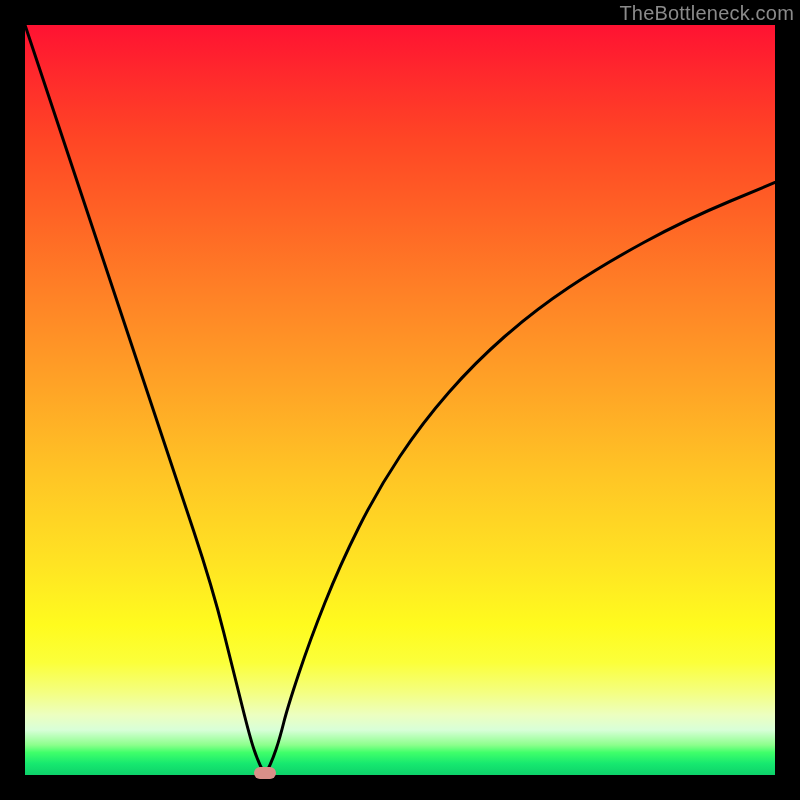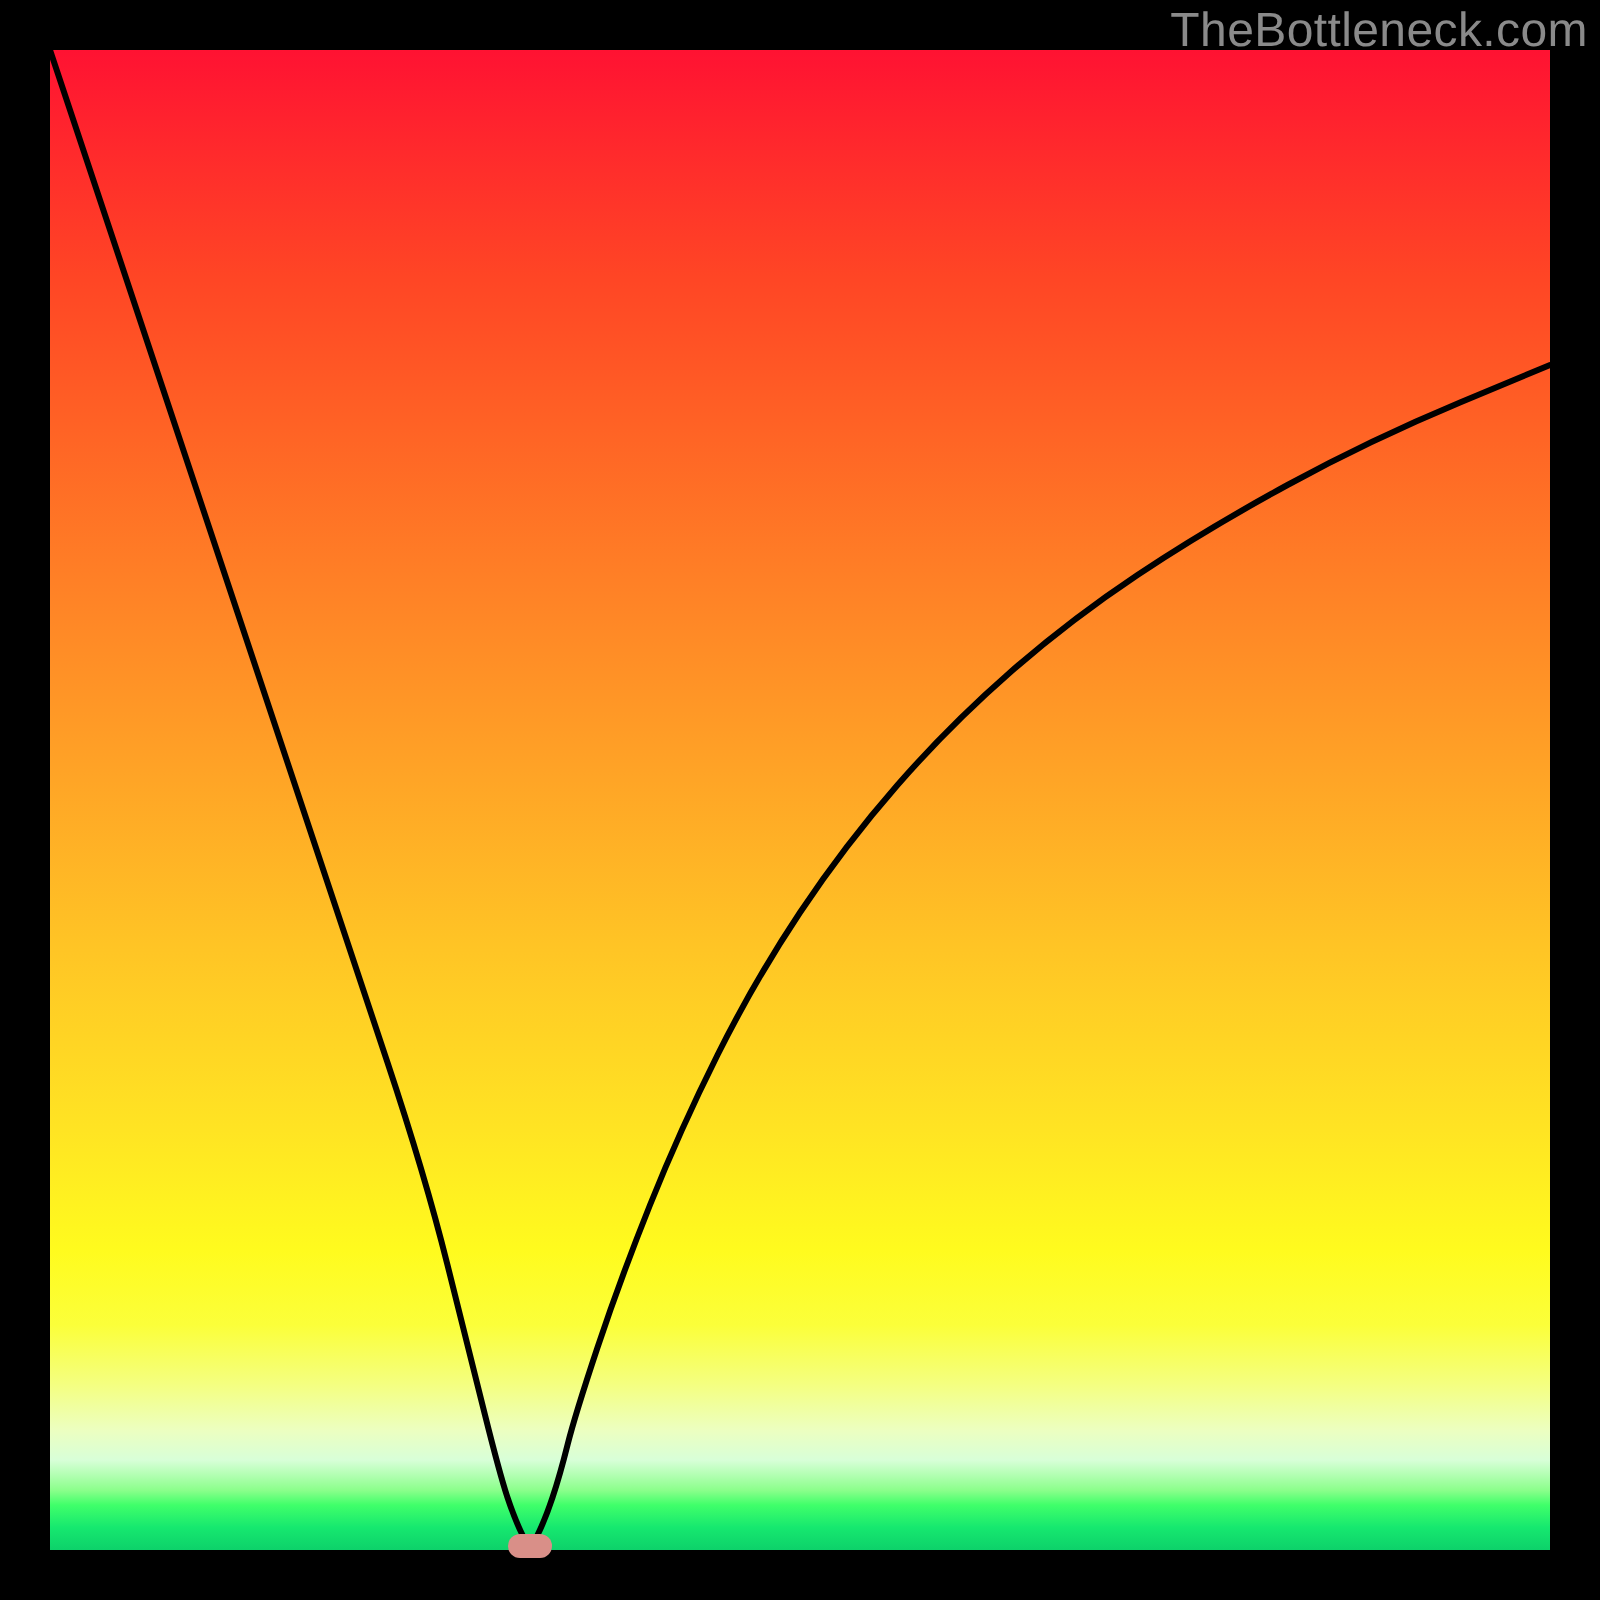--- a/index.html
+++ b/index.html
@@ -49,21 +49,21 @@
     top: 0;
     width: 750px;
     height: 750px;
     display: block;
   }
   .watermark {
     position: absolute;
     top: 2px;
     right: 6px;
     color: #8a8a8a;
-    font-size: 24px;
+    font-size: 20px;
     font-weight: 400;
     letter-spacing: 0.2px;
   }
   .marker {
     position: absolute;
     width: 22px;
     height: 12px;
     background: #d98f88;
     border-radius: 6px;
   }

